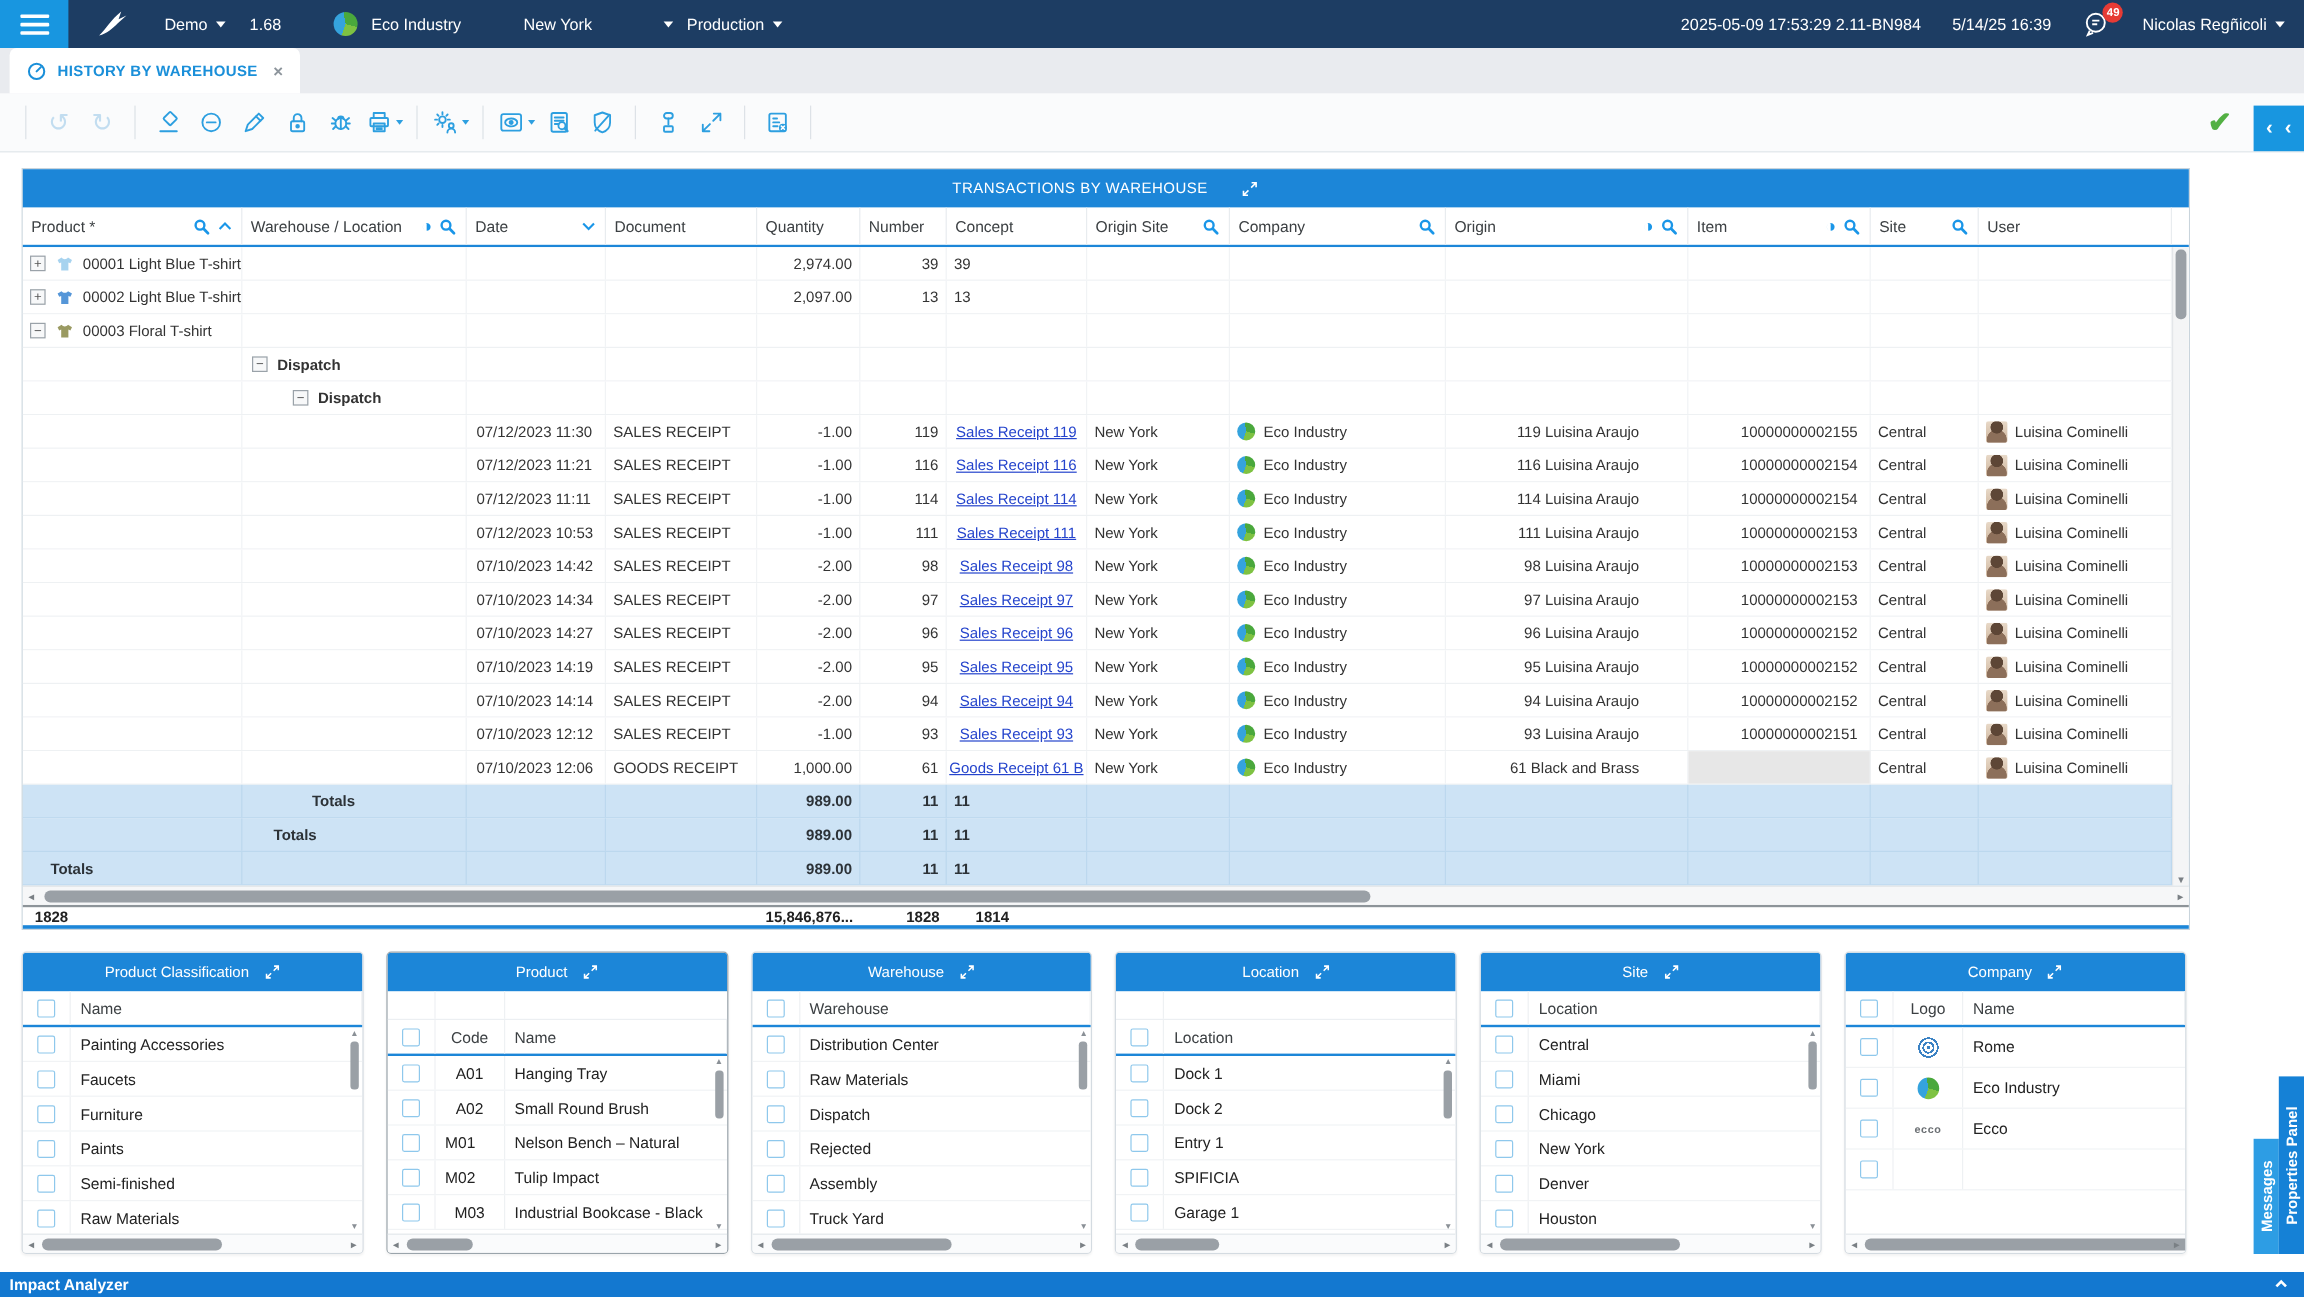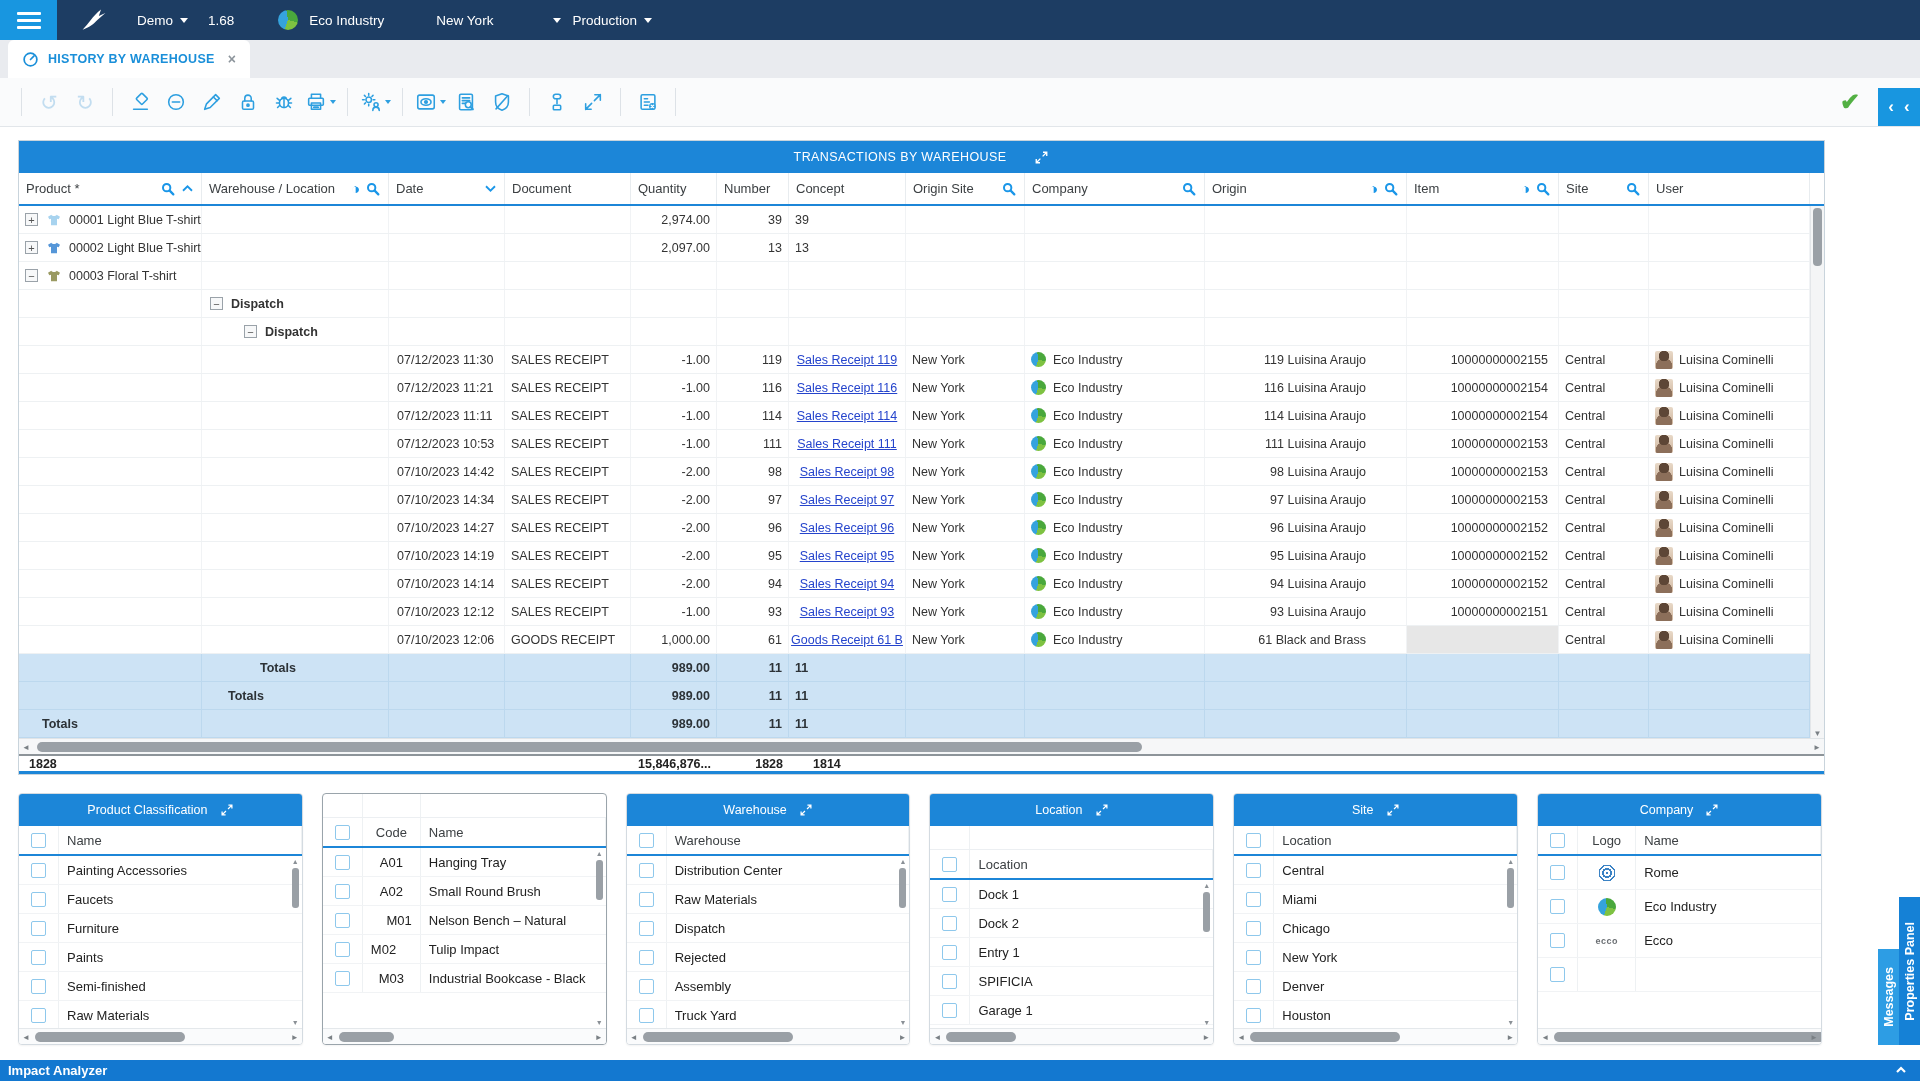--- a/index.html
+++ b/index.html
@@ -160,20 +160,36 @@
   <div class="tb-item" style="margin-left:52px">
       <span>New York</span>
     </div>
   <div class="tb-item" style="margin-left:60px">
       <span class="caret"></span>
     </div>
   <div class="tb-item" style="margin-left:11px">
     <span>Production</span>
       <span class="caret"></span>
   </div>
+  <div class="right">
+    <span>2025-05-09 17:53:29 2.11-BN984</span>
+    <span>5/14/25 16:39</span>
+    <span class="chatwrap">
+      <svg width="24" height="24" viewBox="0 0 24 24" fill="none" stroke="#fff" stroke-width="1.6">
+        <circle cx="11.5" cy="11" r="7.5"></circle>
+          <path d="M8.5 9.2h6M8.5 12.2h4.2"></path>
+          <path d="M6.5 17.5 4.8 21.2l4.4-1.8"></path>
+      </svg>
+      <span class="badge">49</span>
+    </span>
+    <span class="tb-item">
+      <span>Nicolas Regñicoli</span>
+        <span class="caret"></span>
+    </span>
+  </div>
 </div>
 
 <div class="tabstrip">
   <div class="tab">
     <svg width="17" height="17" viewBox="0 0 20 20" fill="none" stroke="#1a8fd9" stroke-width="2">
       <circle cx="10" cy="10" r="7.5"></circle>
         <path d="M10 10 L14.2 5.8" stroke-linecap="round"></path>
     </svg>
     <span>HISTORY BY WAREHOUSE</span>
     <span class="x">×</span>
@@ -1174,20 +1190,26 @@
           <div class="a" style="bottom:2px">▼</div>
         </div>
       </div>
       <div class="panel-hs">
         <div class="harrow" style="left:0">◄</div>
         <div class="hthumb" style="left:16px;width:150px"></div>
         <div class="harrow" style="right:0">►</div>
       </div>
     </div>
     <div class="panel focused">
+      <div class="panel-title">
+        <span>Product</span>
+        <svg width="14" height="14" viewBox="0 0 20 20" fill="none" stroke="#fff" stroke-width="1.8">
+          <path d="M12 3h5v5M17 3l-5.5 5.5M8 17H3v-5M3 17l5.5-5.5"></path>
+        </svg>
+      </div>
       <div class="panel-ghost">
         <div class="pcol" style="width:40px"></div>
         <div class="pcol" style="width:58px"></div>
         <div class="pcol" style="flex:1;border-right:none"></div>
       </div>
       <div class="panel-head">
         <div class="pcol" style="width:40px;justify-content:center">
           <span class="pcheck"></span>
         </div>
         <div class="pcol" style="width:58px;justify-content:center;">
@@ -1217,21 +1239,21 @@
             <span>A02</span>
           </div>
           <div class="pcol" style="flex:1;border-right:none">
             <span>Small Round Brush</span>
           </div>
         </div>
         <div class="panel-row ">
           <div class="pcol" style="width:40px;justify-content:center">
             <span class="pcheck"></span>
           </div>
-          <div class="pcol" style="width:58px;justify-content:flex-end">
+          <div class="pcol" style="width:58px;justify-content:flex-start">
             <span>M01</span>
           </div>
           <div class="pcol" style="flex:1;border-right:none">
             <span>Nelson Bench – Natural</span>
           </div>
         </div>
         <div class="panel-row ">
           <div class="pcol" style="width:40px;justify-content:center">
             <span class="pcheck"></span>
           </div>

